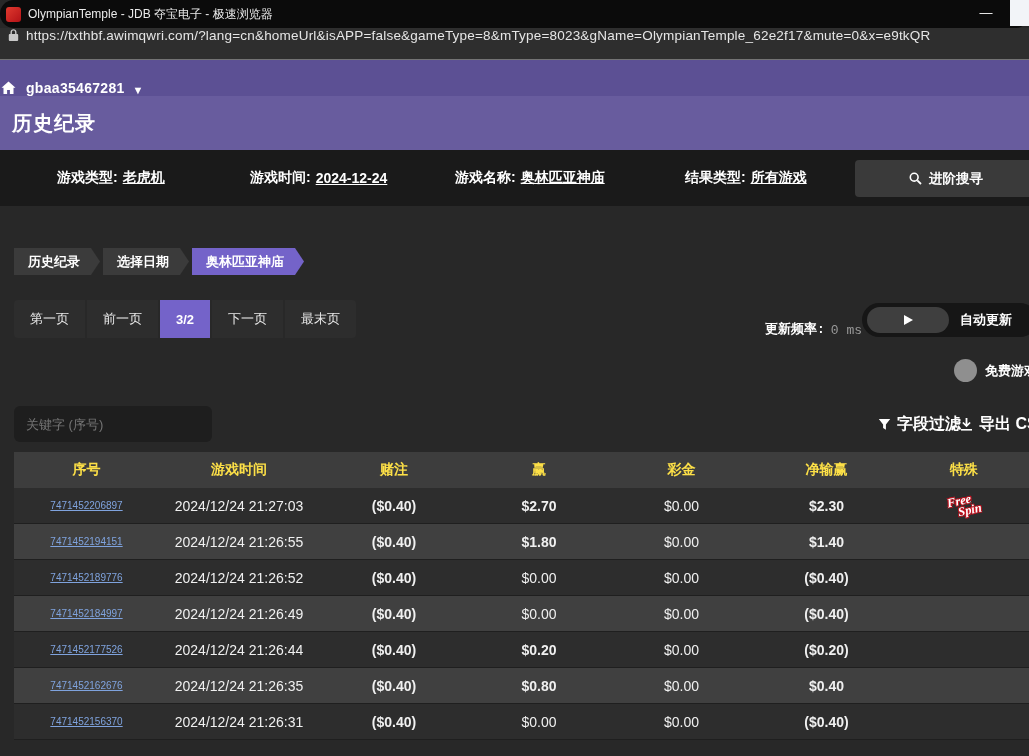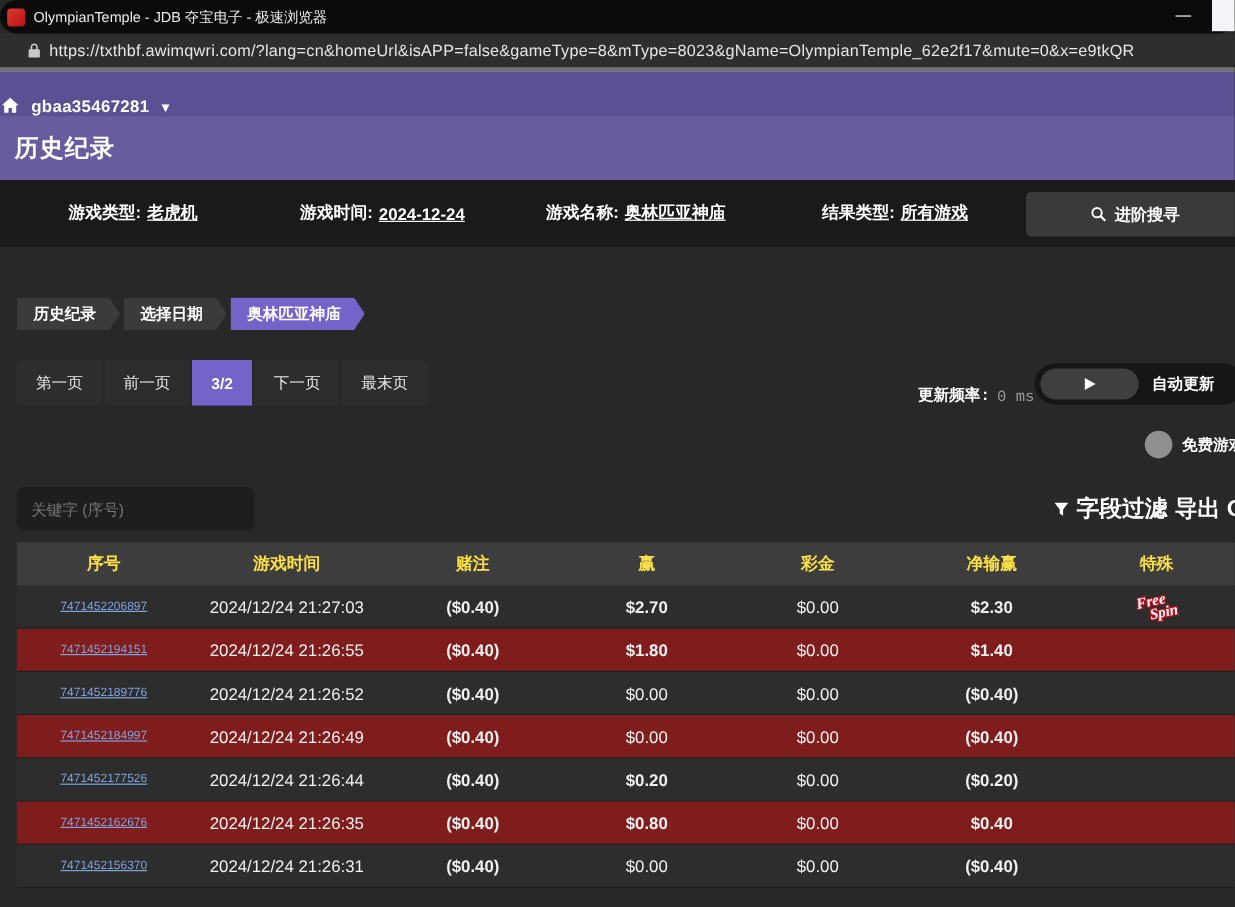--- a/index.html
+++ b/index.html
@@ -7,21 +7,21 @@
     font-family:"Liberation Sans","DejaVu Sans",sans-serif; }
 
   
   .titlebar { position:relative; height:28px; background:#0b0b0b; display:flex; align-items:center; padding-left:6px;border-radius:14px; }
   .app-icon { width:15px; height:15px; border-radius:3px; background:linear-gradient(135deg,#e03a2f,#b31217); margin-right:7px; flex:0 0 auto; }
   .win-title { color:#eaeaea; font-size:12px; white-space:nowrap; }
   .win-min { position:absolute; right:28px; top:0; width:30px; height:28px; color:#fff; font-size:13px; text-align:center; line-height:26px; }
   .win-max { position:absolute; right:0; top:0; width:19px; height:26px; background:#f2f4f8; }
 
   
-  .addressbar { height:32px; background:#2e2e2e; display:flex; align-items:center; padding-left:22px; border-bottom:4px solid #737373; }
+  .addressbar { height:32px; background:#2e2e2e; display:flex; align-items:flex-start; padding-left:7px; border-bottom:1px solid #737373; }
   .lock { margin-right:6px; flex:0 0 auto; color:#c9c9c9; display:flex; }
   .url { color:#e6e6e6; font-size:13.5px; white-space:nowrap; letter-spacing:.2px; }
 
   
   .account-bar { position:relative; height:36px; background:#5c5094; display:flex; align-items:flex-end; }
   .home-ic { color:#fff; display:flex; margin-right:9px; }
   .account-name { color:#fff; font-size:14px; font-weight:bold; letter-spacing:.3px; }
   .chev { color:#fff; font-size:11px; margin-left:8px; }
   .page-header { height:54px; background:#685c9e; display:flex; align-items:center; padding-left:12px; }
   .page-title { color:#fff; font-size:20px; font-weight:bold; letter-spacing:1px; }
@@ -69,31 +69,31 @@
   .free-games { position:absolute; left:954px; top:153px; display:flex; align-items:center; }
   .fg-circle { width:23px; height:23px; border-radius:50%; background:#8f8f8f; flex:0 0 auto; }
   .fg-label { color:#fff; font-size:13px; font-weight:bold; margin-left:8px; white-space:nowrap; }
 
   
   .search-input { position:absolute; left:14px; top:200px; width:198px; height:36px; background:#1e1e1e;
     border:none; border-radius:6px; color:#ddd; font-size:13px; padding:0 12px; outline:none;
     font-family:"Liberation Sans","DejaVu Sans",sans-serif; }
   .search-input::placeholder { color:#757575; }
   .tool-btn { position:absolute; top:203px; height:30px; background:transparent; border:none; color:#fff;
-    font-size:19px; font-weight:bold; display:flex; align-items:center; gap:6px; cursor:pointer; white-space:nowrap; }
+    font-size:16px; font-weight:bold; display:flex; align-items:center; gap:6px; cursor:pointer; white-space:nowrap; }
   .btn-filter { left:878px; }
   .btn-export { left:960px; }
 
   
   .gtable { position:absolute; left:14px; top:246px; width:1015px; }
   .thead, .trow { display:grid; grid-template-columns:145px 160px 150px 140px 145px 145px 130px; }
   .thead { height:36px; background:#3d3d3d; }
   .thead > div { display:flex; align-items:center; justify-content:center; color:#fde047; font-size:14px; font-weight:bold; }
   .trow { height:36px; background:#2d2d2d; border-bottom:1px solid #1f1f1f; }
-  .trow.alt { background:#7f1d1d; }
+  .trow.alt { background:#404040; }
   .trow > div { display:flex; align-items:center; justify-content:center; font-size:14px; color:#f0f0f0; white-space:nowrap; }
   .serial-link { color:#7fa3de; text-decoration:underline; font-size:10px; cursor:pointer; }
   .c-red { color:#ff4453; font-weight:bold; }
   .c-blue { color:#3b9eff; font-weight:bold; }
   .c-white { color:#ffffff; }
   .fs-badge { display:inline-block; transform:rotate(-12deg); font-family:"Liberation Serif","DejaVu Serif",serif;
     font-style:italic; font-weight:bold; font-size:12.5px; line-height:.85; color:#fff;
     text-shadow:-1px -1px 0 #c1121f, 1px -1px 0 #c1121f, -1px 1px 0 #c1121f, 1px 1px 0 #c1121f; }
   .fs-badge span { display:block; }
   .fs-badge .fs2 { margin-left:9px; }

